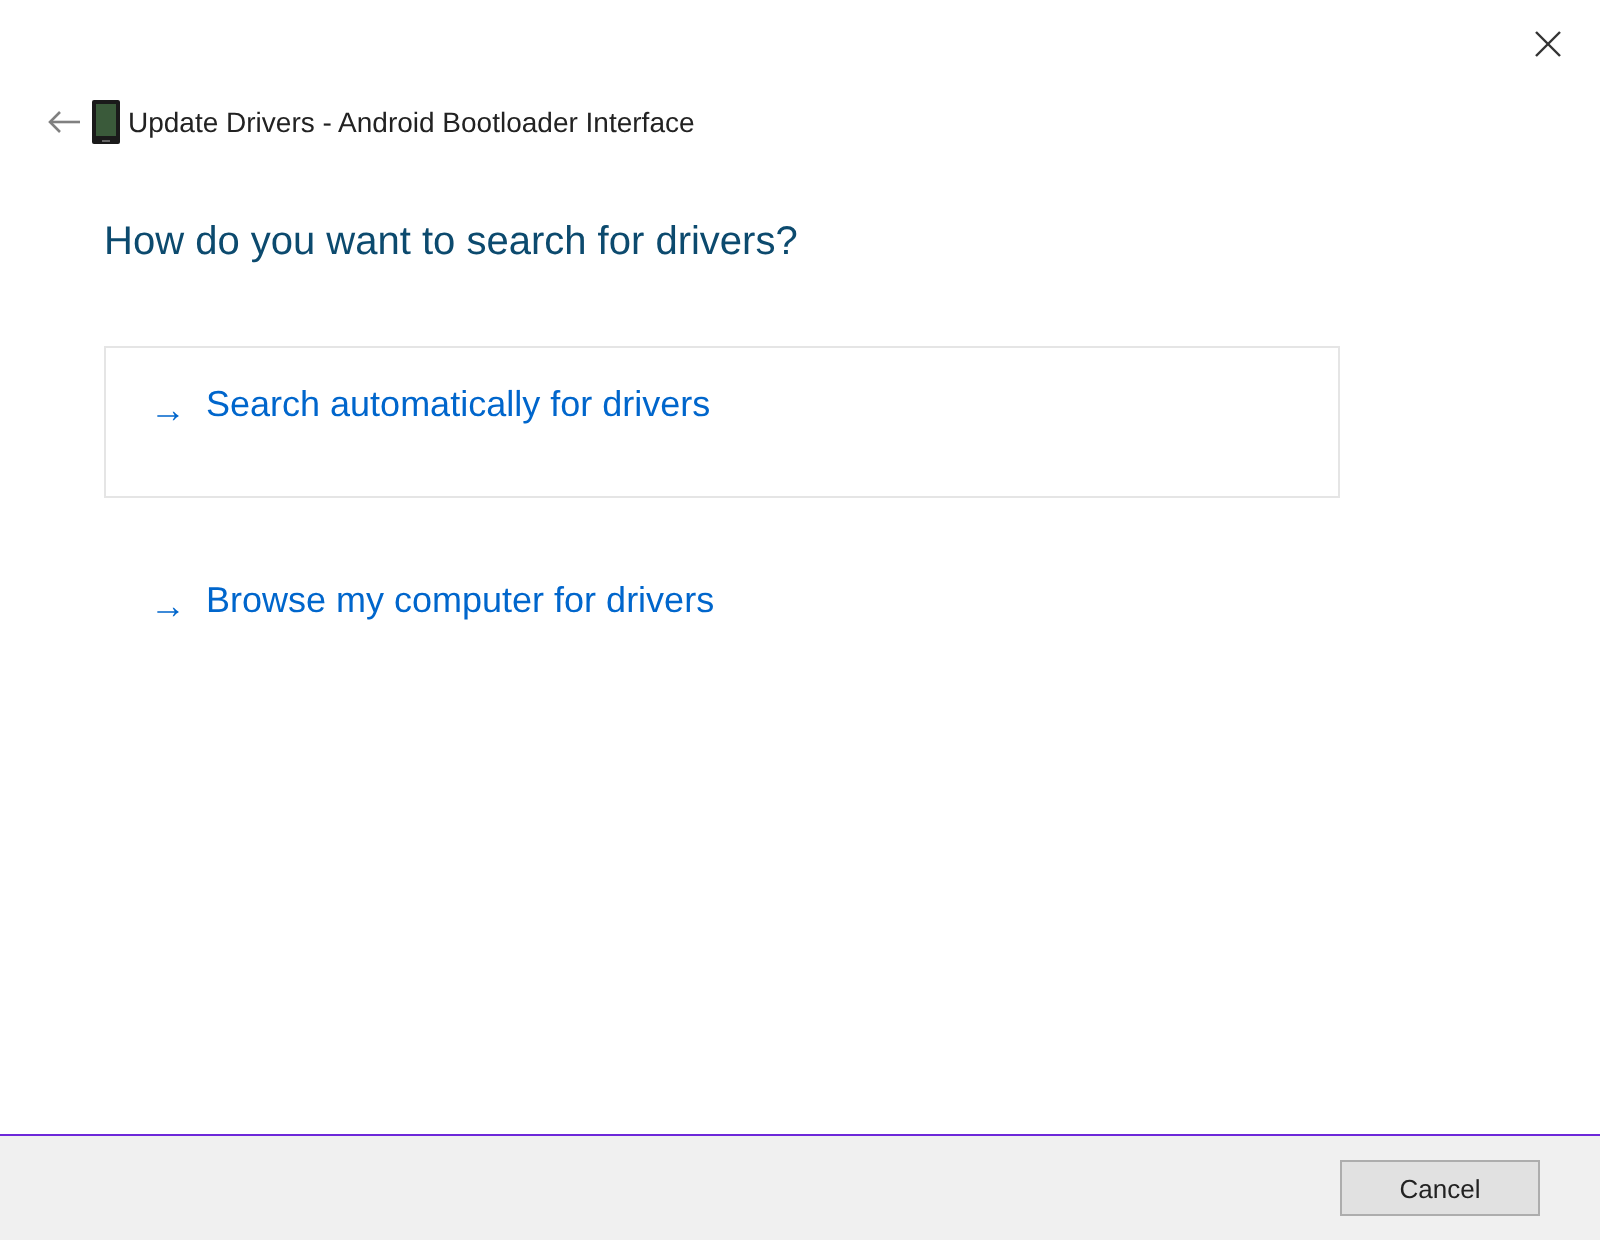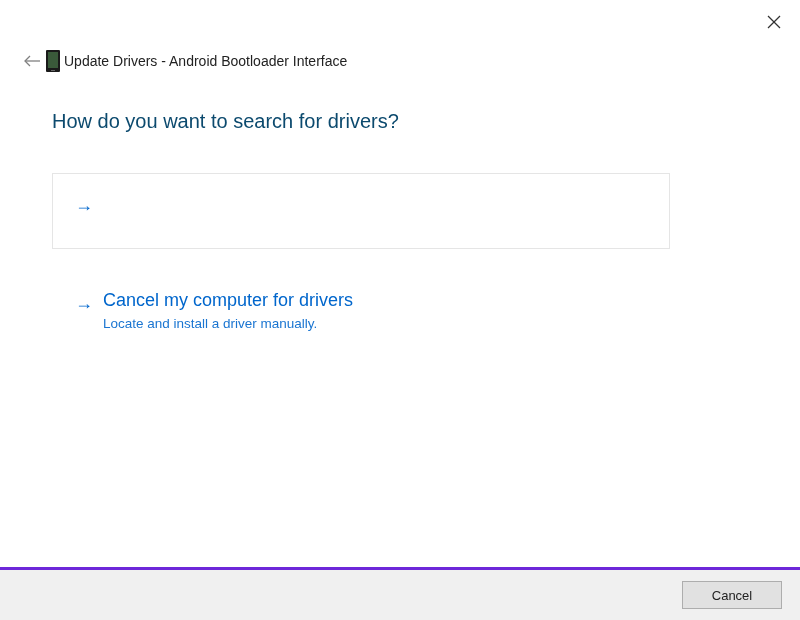--- a/index.html
+++ b/index.html
@@ -128,26 +128,26 @@
       font-size: 13.5px;
       color: #1a75d1;
       line-height: 1.4;
     }
     .footer {
       position: absolute;
       bottom: 0;
       left: 0;
       right: 0;
       height: 53px;
-      border-top: 3px solid #6d28d9;
+      border-top: 1px solid #6d28d9;
       background: #f0f0f0;
       display: flex;
       align-items: center;
       justify-content: flex-end;
-      padding-right: 18px;
+      padding-right: 30px;
     }
     .cancel-btn {
       width: 100px;
       height: 28px;
       background: #e1e1e1;
       border: 1px solid #adadad;
       font-size: 13px;
       color: #222;
       cursor: pointer;
       display: flex;
@@ -176,30 +176,30 @@
   <div class="header-title">Update Drivers - Android Bootloader Interface</div>
 </div>
 
 <div class="main-content">
   <div class="question">How do you want to search for drivers?</div>
 
   <div class="option-box">
     <div class="option-row">
       <div class="option-arrow">→</div>
       <div class="option-content">
+        <div class="option-title">Search automatically for drivers</div>
       </div>
     </div>
   </div>
 
   <div class="option-box no-border">
     <div class="option-row">
       <div class="option-arrow">→</div>
       <div class="option-content">
-        <div class="option-title">Cancel my computer for drivers</div>
-        <div class="option-desc">Locate and install a driver manually.</div>
+        <div class="option-title">Browse my computer for drivers</div>
       </div>
     </div>
   </div>
 </div>
 
 <div class="footer">
   <div class="cancel-btn">
     <span>Cancel</span>
   </div>
 </div>

